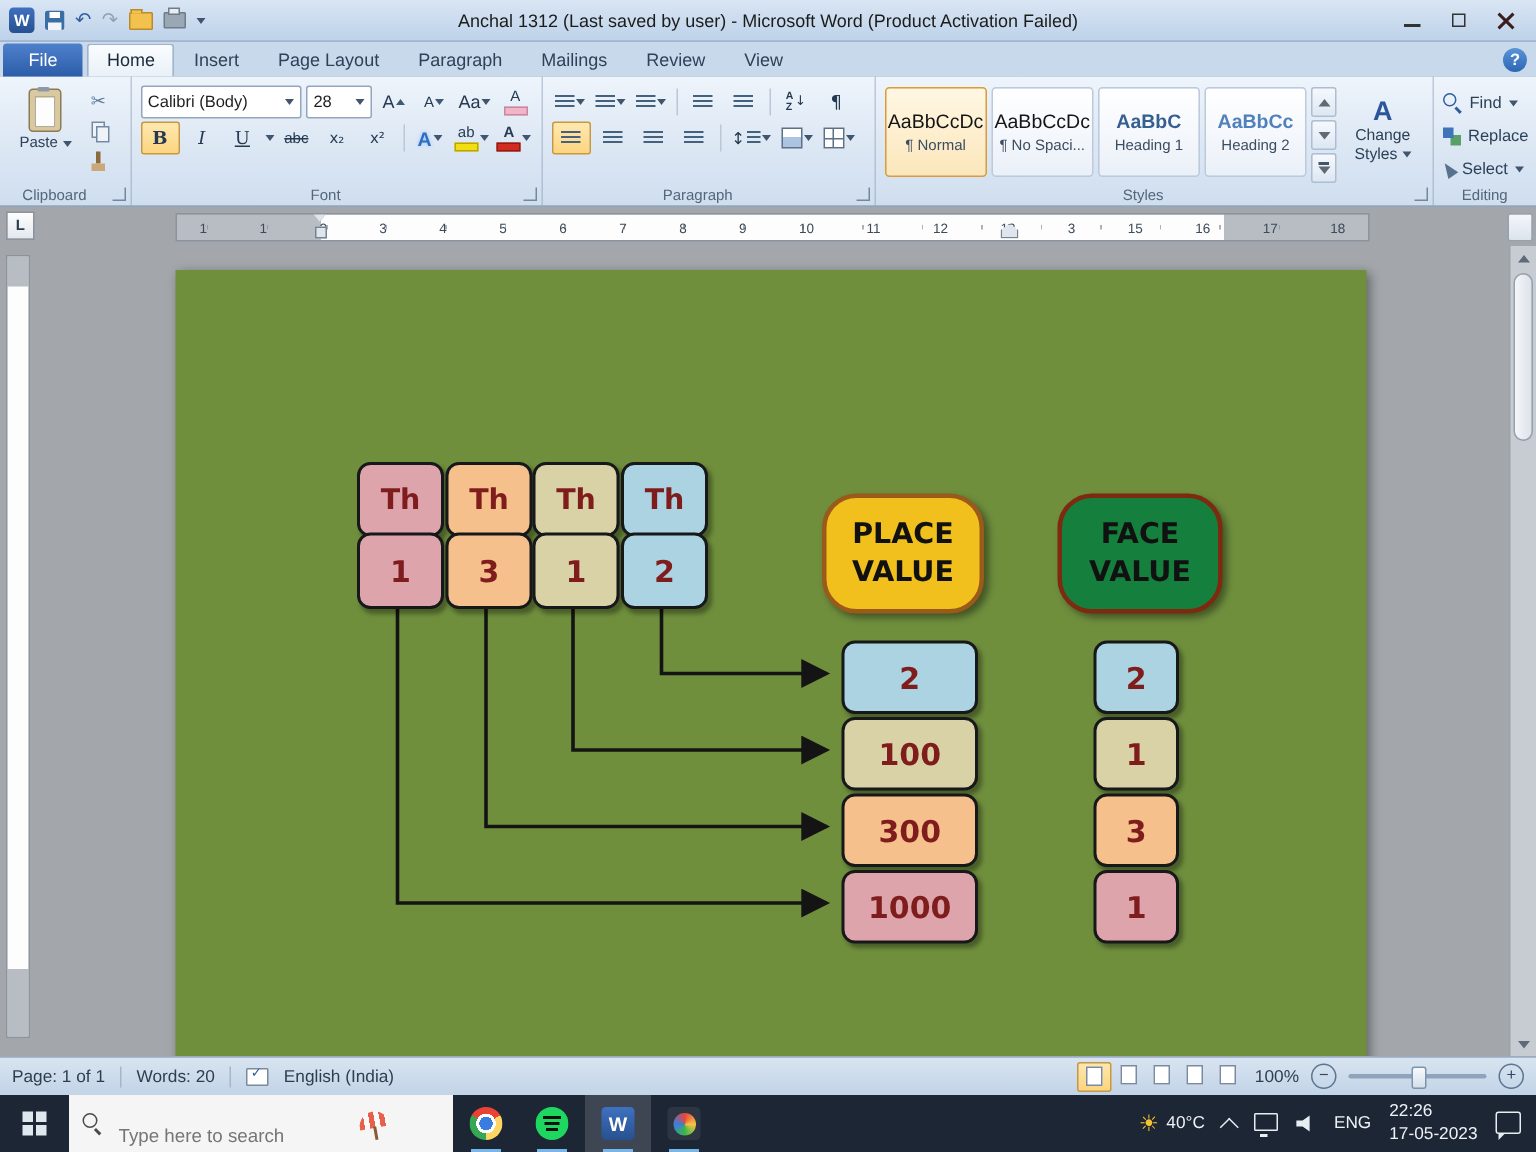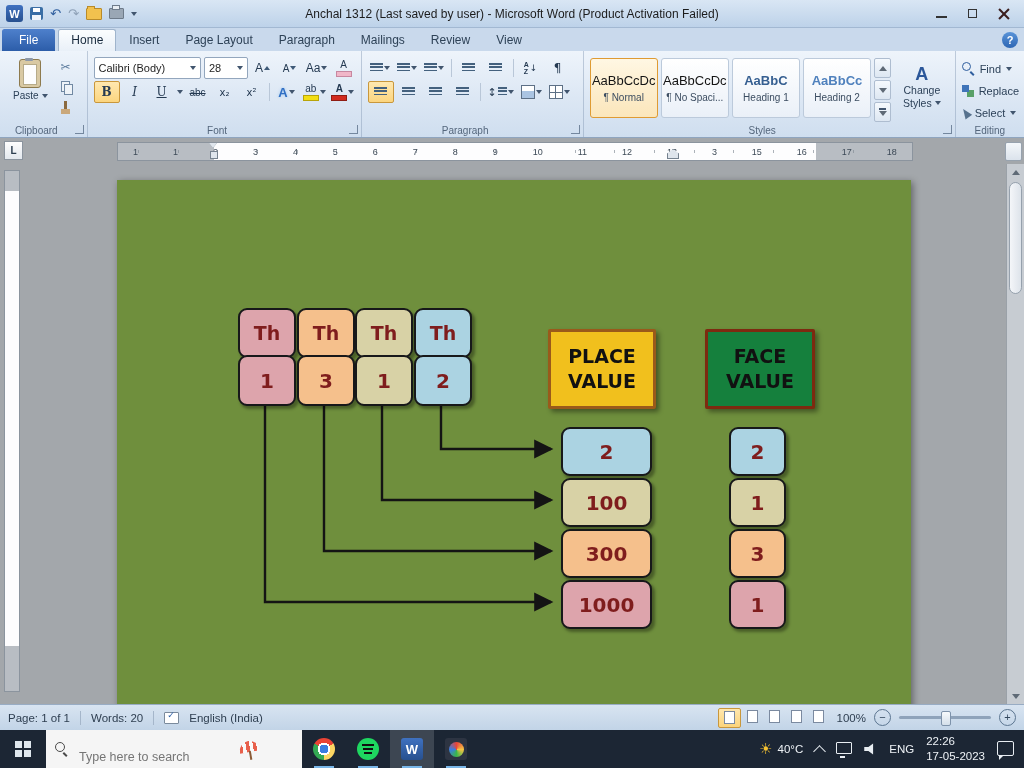--- a/index.html
+++ b/index.html
@@ -113,21 +113,21 @@
   
   .docarea{position:relative;flex:1;overflow:hidden;background:#a3a7ab;}
   .vruler{position:absolute;left:4px;top:6px;bottom:12px;width:14px;background:linear-gradient(#b8bdc3,#b8bdc3) 0 0/100% 20px no-repeat,linear-gradient(#b8bdc3,#b8bdc3) 0 100%/100% 45px no-repeat,#fdfdfe;border:1px solid #8b949e;}
   .page{position:absolute;left:117px;top:16px;width:794px;height:600px;background:#6f8f3d;box-shadow:2px 2px 7px rgba(0,0,0,.4);}
   .arrows{position:absolute;inset:0;}
   .dbox{position:absolute;border:2px solid #17181a;border-radius:9px;display:flex;align-items:center;justify-content:center;font-weight:bold;font-family:"DejaVu Sans",sans-serif;color:#7f1d1d;box-shadow:2.5px 3px 3px rgba(0,0,0,.35);}
   .c-pink{background:#dda4ac;} .c-peach{background:#f5c08c;} .c-khaki{background:#d8d2a6;} .c-blue{background:#abd3e2;}
   .col-head{width:54px;height:46px;font-size:19px;top:128px;}
   .col-digit{width:54px;height:47px;font-size:20px;top:175px;}
   .c1{left:121px;} .c2{left:180px;} .c3{left:238px;} .c4{left:297px;}
-  .big-label{position:absolute;top:149px;height:80px;border-radius:2px;display:flex;align-items:center;justify-content:center;text-align:center;font-weight:bold;font-family:"DejaVu Sans",sans-serif;font-size:19px;line-height:1.3;box-shadow:3px 3px 5px rgba(0,0,0,.4);padding:16px 12px;box-sizing:border-box;color:#111;}
+  .big-label{position:absolute;top:149px;height:80px;border-radius:23px;display:flex;align-items:center;justify-content:center;text-align:center;font-weight:bold;font-family:"DejaVu Sans",sans-serif;font-size:19px;line-height:1.3;box-shadow:3px 3px 5px rgba(0,0,0,.4);padding:16px 12px;box-sizing:border-box;color:#111;}
   .pv-t{left:431px;width:108px;background:#f1c01d;border:3px solid #9a5a1a;}
   .fv-t{left:588px;width:110px;background:#15803d;border:3px solid #7d2a10;}
   .pv-box{left:444px;width:87px;height:45px;font-size:20px;}
   .fv-box{left:612px;width:53px;height:45px;font-size:20px;}
   .r1{top:247px;} .r2{top:298px;} .r3{top:349px;} .r4{top:400px;}
   .vscroll{position:absolute;right:0;top:0;bottom:0;width:17px;background:#c7ccd2;border-left:1px solid #9aa1a8;}
   .vs-arrow{position:absolute;left:0;right:0;height:16px;display:flex;align-items:center;justify-content:center;}
   .vs-up{top:0;} .vs-down{bottom:0;}
   .tri-up-s{width:0;height:0;border-left:4px solid transparent;border-right:4px solid transparent;border-bottom:5px solid #5f6a76;}
   .tri-dn-s{width:0;height:0;border-left:4px solid transparent;border-right:4px solid transparent;border-top:5px solid #5f6a76;}

